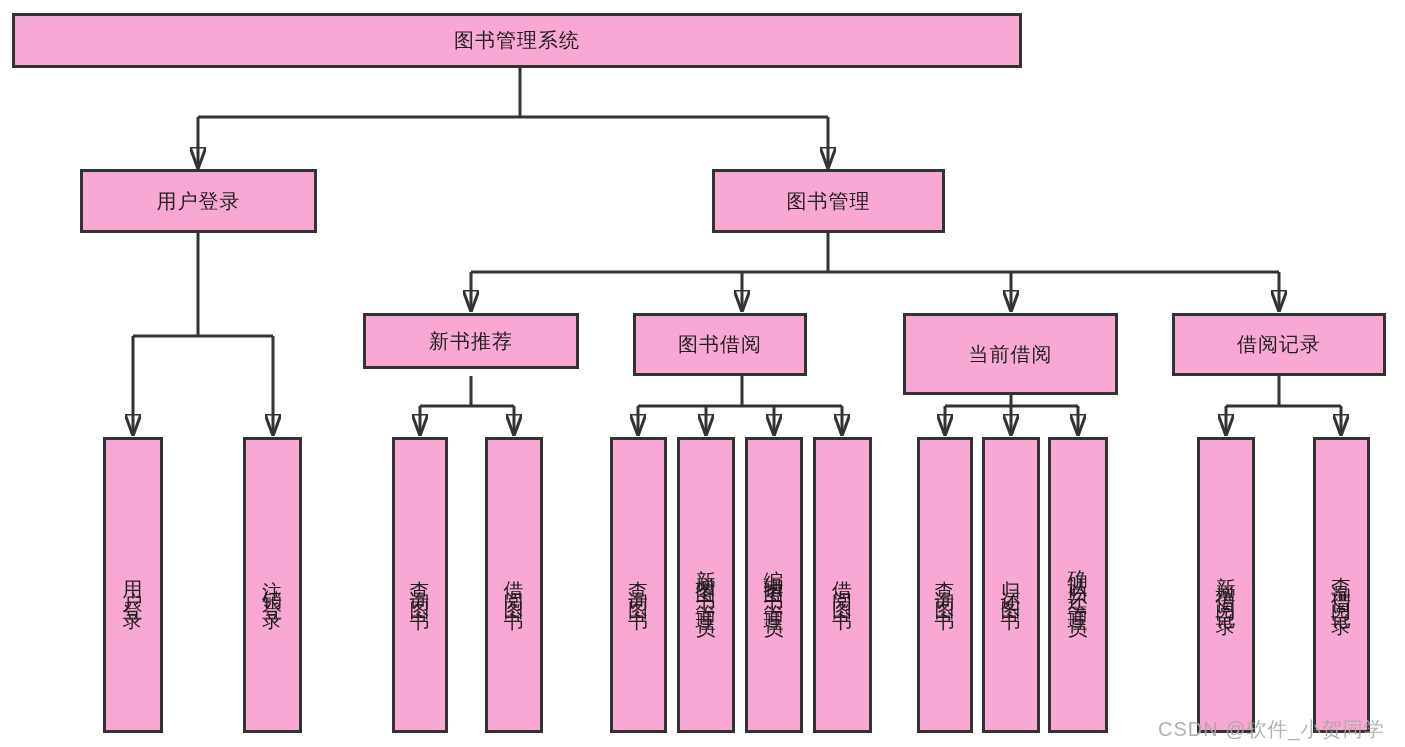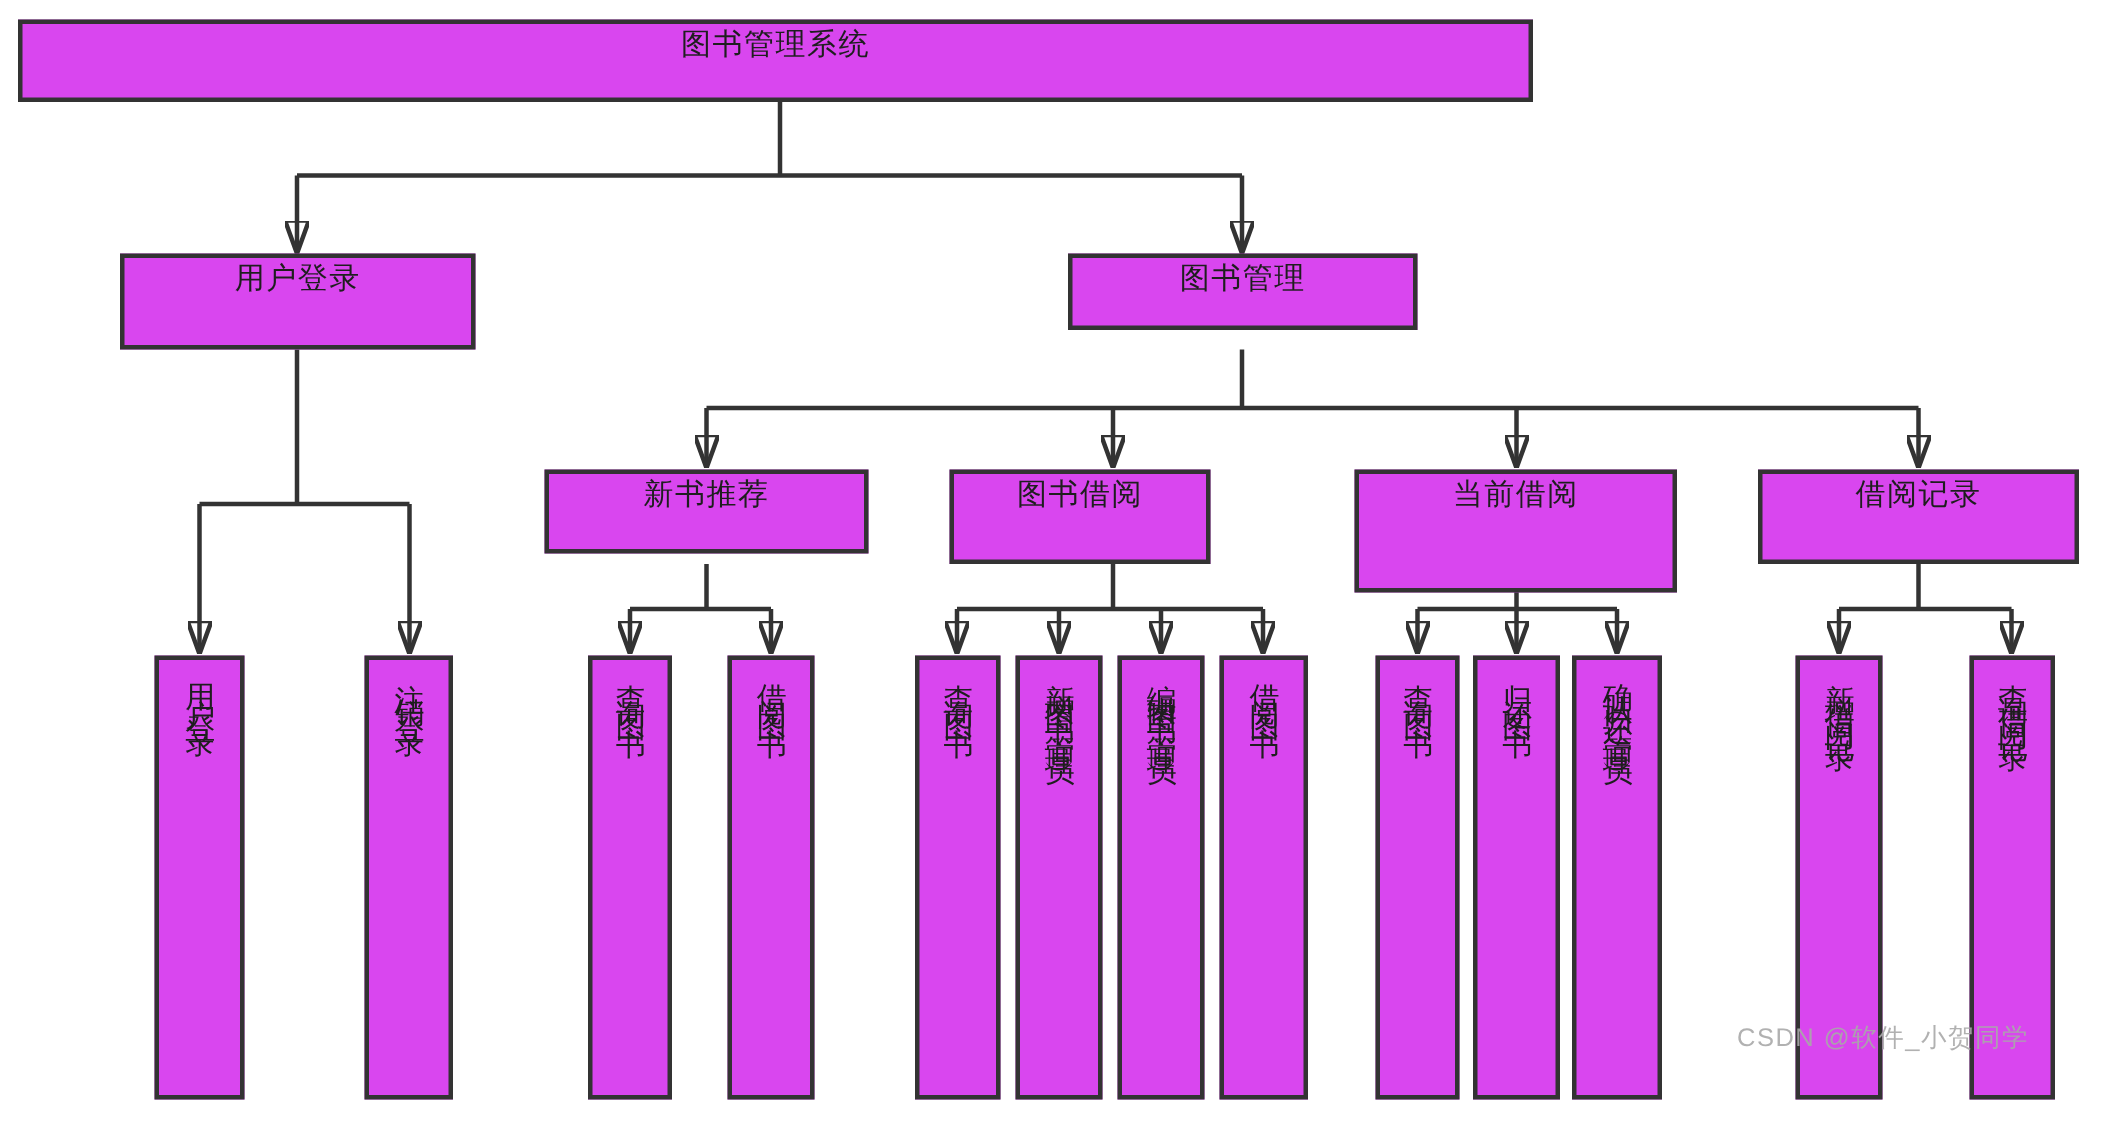--- a/index.html
+++ b/index.html
@@ -2,31 +2,31 @@
 <html><head>
 <meta charset="utf-8">
 <style>
   html,body{margin:0;padding:0;}
   body{
     width:1405px;height:747px;position:relative;background:#ffffff;
     font-family:"Liberation Sans","DejaVu Sans",sans-serif;overflow:hidden;
   }
   #connectors{position:absolute;left:0;top:0;width:1405px;height:747px;}
   .node{
-    position:absolute;border:3px solid #333333;background:#d946ef;
-    box-sizing:border-box;display:flex;justify-content:center;
+    position:absolute;border:3px solid #333333;background:#f9a8d4;
+    box-sizing:border-box;display:flex;align-items:center;justify-content:center;
     color:#1e1e1e;
   }
   .hlabel{font-size:20px;letter-spacing:1px;white-space:nowrap;}
   .vlabel{
     writing-mode:vertical-lr;text-orientation:mixed;
     font-size:20px;letter-spacing:10px;line-height:1.1;white-space:nowrap;
   }
   .watermark{
-    position:absolute;left:1158px;top:680px;font-size:17px;letter-spacing:1px;
+    position:absolute;left:1158px;top:716px;font-size:20px;letter-spacing:1px;
     color:#a9a9a9;opacity:.9;white-space:nowrap;z-index:5;
   }
   line,path{stroke:#333333;stroke-width:3;fill:none;}
 </style>
 </head>
 <body>
 
 <svg id="connectors" viewBox="0 0 1405 747" xmlns="http://www.w3.org/2000/svg">
   <defs>
     <marker id="ah" markerUnits="userSpaceOnUse" markerWidth="22" markerHeight="16" viewBox="0 0 22 16" refX="21" refY="8" orient="auto">
@@ -75,21 +75,21 @@
   <line x1="1341" y1="406" x2="1341" y2="435" marker-end="url(#ah)"></line>
 </svg>
 
 <div class="node" style="left:12px;top:13px;width:1010px;height:55px;">
   <span class="hlabel">图书管理系统</span>
 </div>
 
 <div class="node" style="left:80px;top:169px;width:237px;height:64px;">
   <span class="hlabel">用户登录</span>
 </div>
-<div class="node" style="left:712px;top:169px;width:233px;height:51px;">
+<div class="node" style="left:712px;top:169px;width:233px;height:64px;">
   <span class="hlabel">图书管理</span>
 </div>
 
 <div class="node" style="left:363px;top:313px;width:216px;height:56px;">
   <span class="hlabel">新书推荐</span>
 </div>
 <div class="node" style="left:633px;top:313px;width:174px;height:63px;">
   <span class="hlabel">图书借阅</span>
 </div>
 <div class="node" style="left:903px;top:313px;width:215px;height:82px;">

